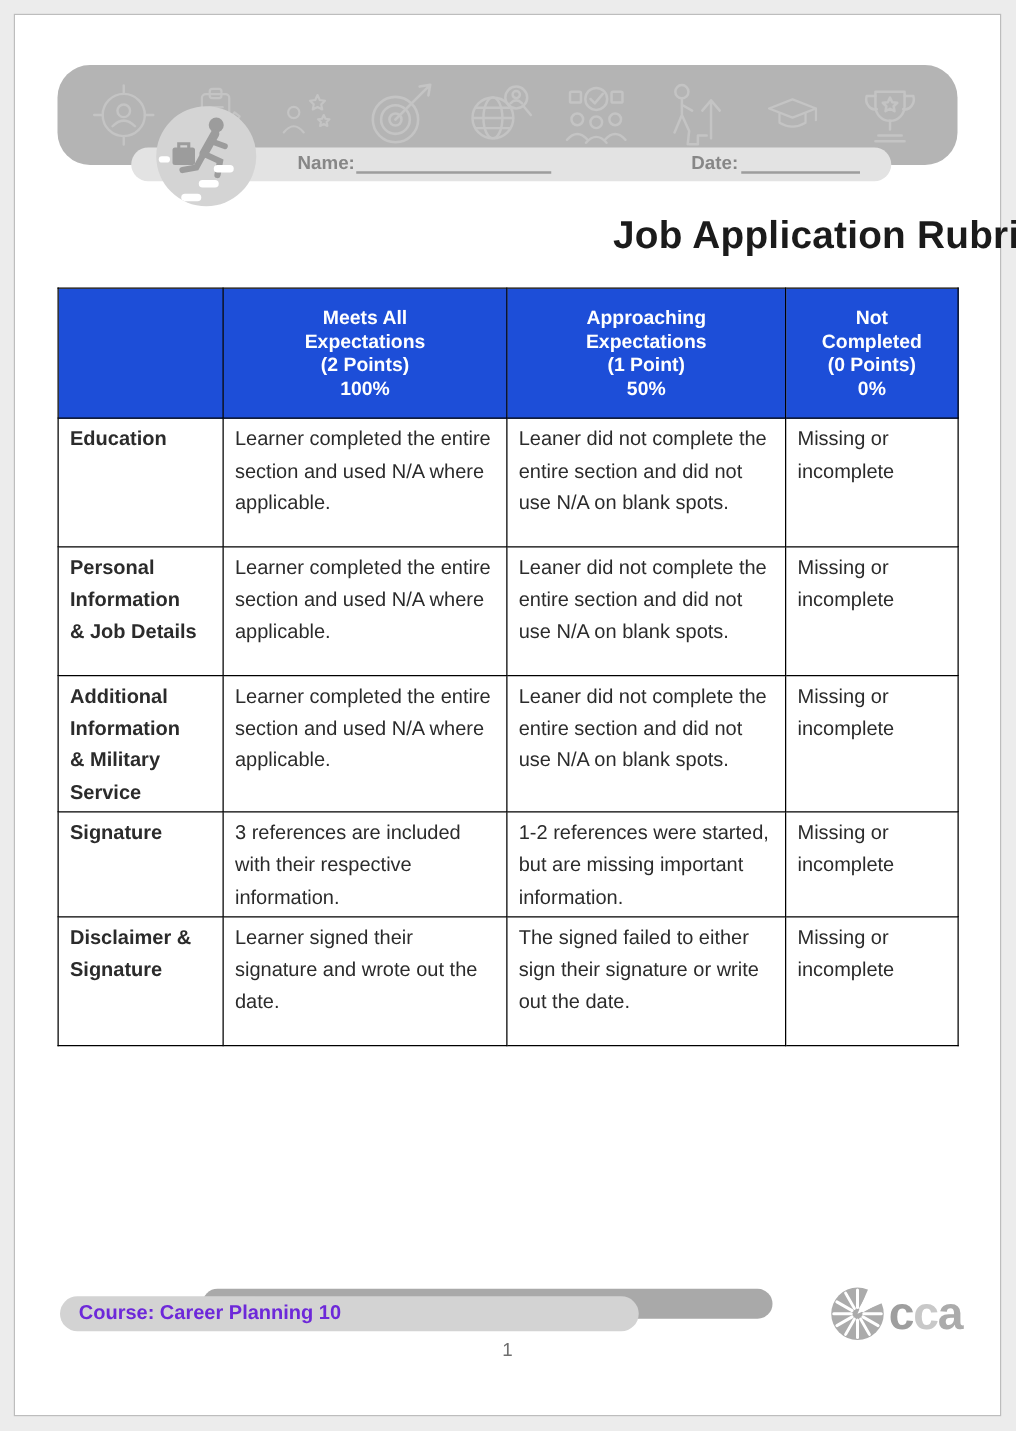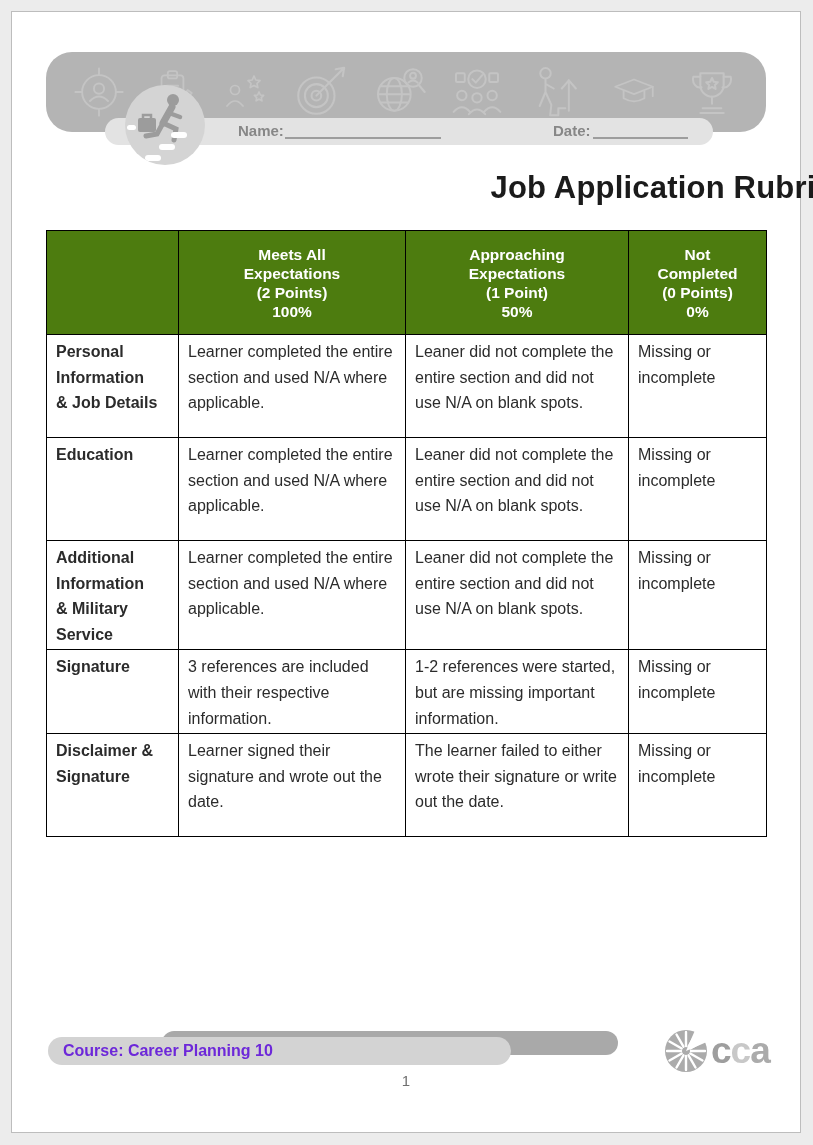--- a/index.html
+++ b/index.html
@@ -42,21 +42,21 @@
     letter-spacing:.2px;
     margin-left:33px;
   }
   
   table.rubric{
     position:absolute;left:34px;top:218px;width:720px;
     border-collapse:collapse;table-layout:fixed;
   }
   table.rubric th,table.rubric td{border:1px solid #000;box-sizing:border-box;}
   table.rubric thead th{
-    background:#4d7c0f;color:#ffffff;font-weight:bold;font-size:15.5px;
+    background:#1d4ed8;color:#ffffff;font-weight:bold;font-size:15.5px;
     line-height:19px;text-align:center;vertical-align:middle;height:104px;
     white-space:pre-line;padding:2px 4px;
   }
   table.rubric td{
     vertical-align:top;padding:4px 9px 2px 9px;font-size:16px;
     line-height:25.6px;color:#2b2b2b;
   }
   td.crit{
     font-weight:bold;color:#141414;vertical-align:middle;
     white-space:pre-line;line-height:25px;padding-left:8px;font-size:16px;
@@ -202,29 +202,29 @@
 (1 Point)
 50%</th>
         <th>Not
 Completed
 (0 Points)
 0%</th>
       </tr>
     </thead>
     <tbody>
       <tr class="r-tall">
+        <td class="crit">Education</td>
+        <td>Learner completed the entire section and used N/A where applicable.</td>
+        <td>Leaner did not complete the entire section and did not use N/A on blank spots.</td>
+        <td>Missing or incomplete</td>
+      </tr>
+      <tr class="r-tall">
         <td class="crit">Personal
 Information
 &amp; Job Details</td>
-        <td>Learner completed the entire section and used N/A where applicable.</td>
-        <td>Leaner did not complete the entire section and did not use N/A on blank spots.</td>
-        <td>Missing or incomplete</td>
-      </tr>
-      <tr class="r-tall">
-        <td class="crit">Education</td>
         <td>Learner completed the entire section and used N/A where applicable.</td>
         <td>Leaner did not complete the entire section and did not use N/A on blank spots.</td>
         <td>Missing or incomplete</td>
       </tr>
       <tr class="r-tall">
         <td class="crit">Additional
 Information
 &amp; Military
 Service</td>
         <td>Learner completed the entire section and used N/A where applicable.</td>
@@ -234,21 +234,21 @@
       <tr class="r-short">
         <td class="crit">Signature</td>
         <td>3 references are included with their respective information.</td>
         <td>1-2 references were started, but are missing important information.</td>
         <td>Missing or incomplete</td>
       </tr>
       <tr class="r-tall">
         <td class="crit">Disclaimer &amp;
 Signature</td>
         <td>Learner signed their signature and wrote out the date.</td>
-        <td>The learner failed to either wrote their signature or write out the date.</td>
+        <td>The signed failed to either sign their signature or write out the date.</td>
         <td>Missing or incomplete</td>
       </tr>
     </tbody>
   </table>
 
   <div class="footer-pill-dark"></div>
   <div class="footer-pill-light">Course: Career Planning 10</div>
 
   <div class="logo">
     <svg width="46" height="46" viewBox="0 0 46 46">

